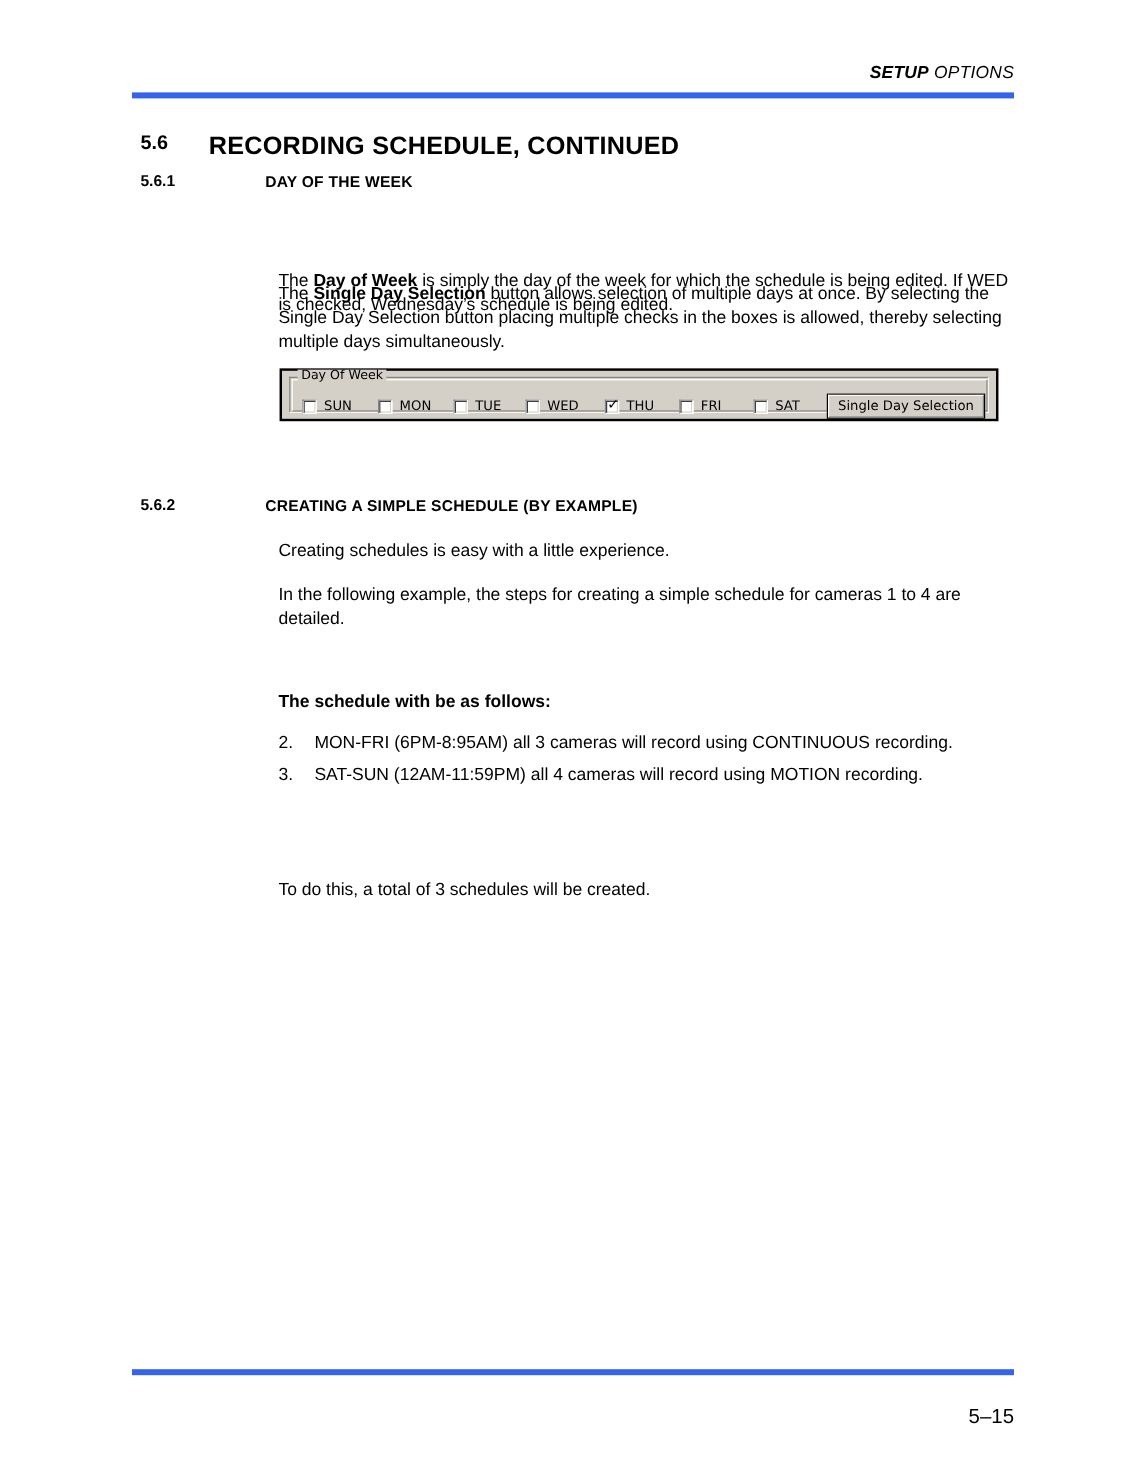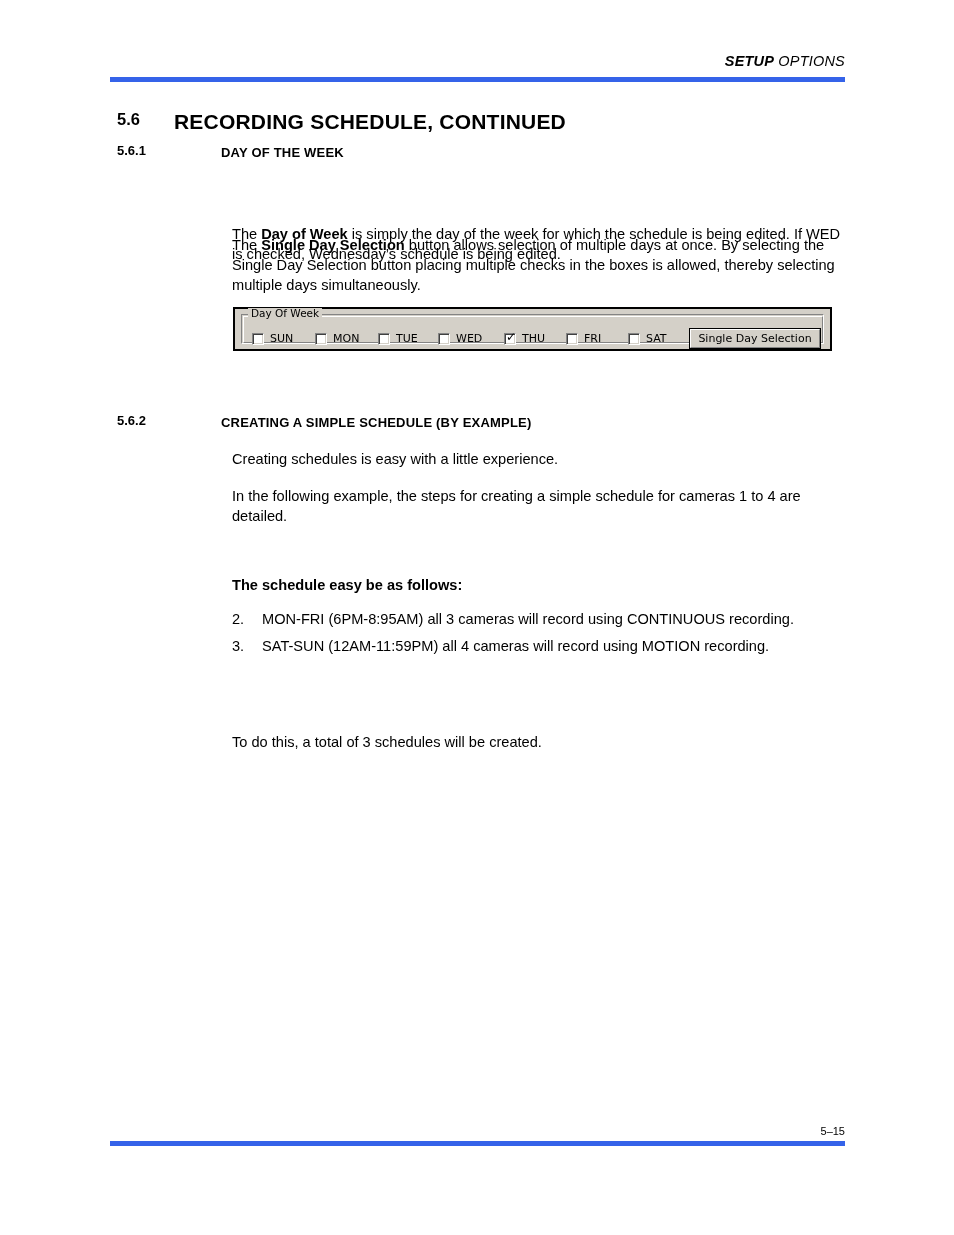--- a/index.html
+++ b/index.html
@@ -47,24 +47,24 @@
     left: 110px;
     top: 1141px;
     width: 735px;
     height: 5px;
   }
 
   
   .page-footer {
     position: absolute;
     left: 110px;
-    top: 1125px;
+    top: 1171px;
     width: 735px;
     text-align: right;
-    font-size: 11px;
+    font-size: 17px;
   }
 
   
   .h1-row {
     position: absolute;
     left: 117px;
     top: 110px;
     white-space: nowrap;
   }
   .h1-row .num {
@@ -347,21 +347,21 @@
   </div>
 </div>
 
 <div class="h2-row h2-simple">
   <span class="num">5.6.2</span><span class="txt">CREATING A SIMPLE SCHEDULE (BY EXAMPLE)</span>
 </div>
 
 <div class="para p-easy">Creating schedules is easy with a little experience.</div>
 <div class="para p-example">In the following example, the steps for creating a simple schedule for cameras 1 to 4 are detailed.</div>
 
-<div class="lead-bold">The schedule easy be as follows:</div>
+<div class="lead-bold">The schedule with be as follows:</div>
 
 <div class="numlist">
   <div class="li">
     <span class="marker">2.</span><span>MON-FRI (6PM-8:95AM) all 3 cameras will record using CONTINUOUS recording.</span>
   </div>
   <div class="li">
     <span class="marker">3.</span><span>SAT-SUN (12AM-11:59PM) all 4 cameras will record using MOTION recording.</span>
   </div>
 </div>
 

